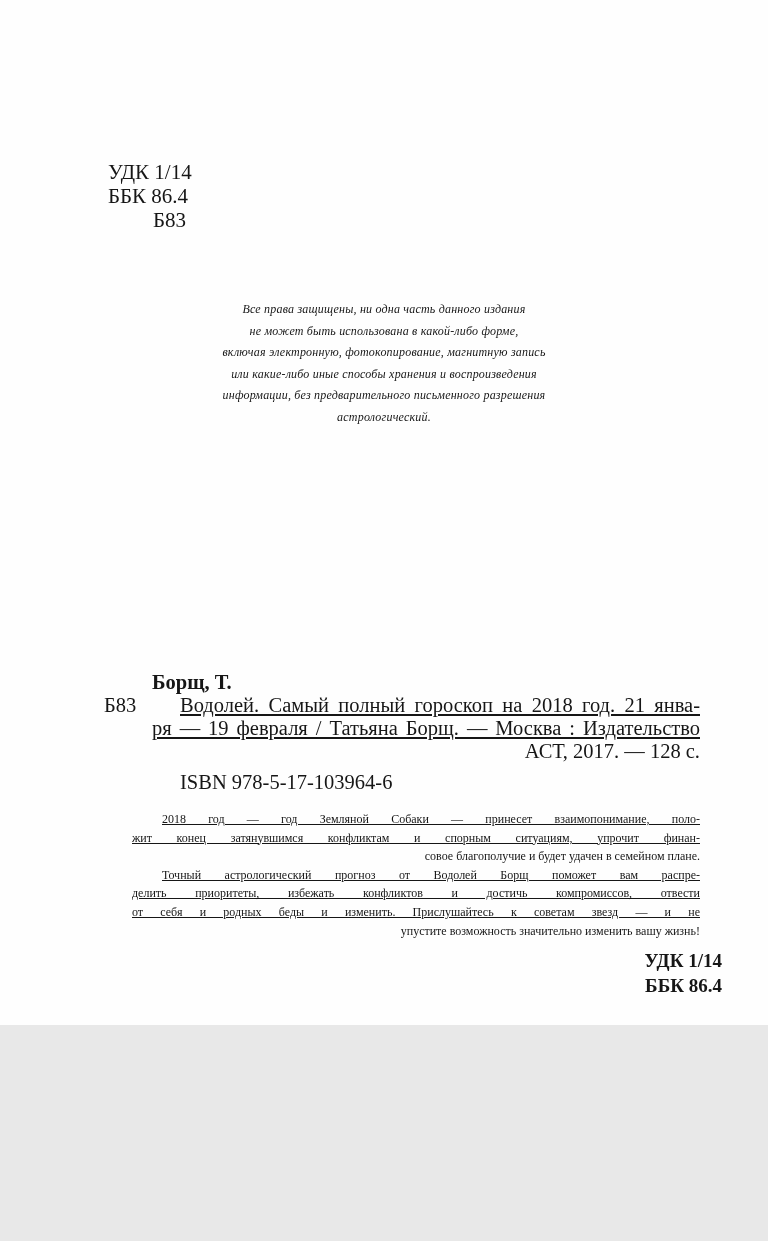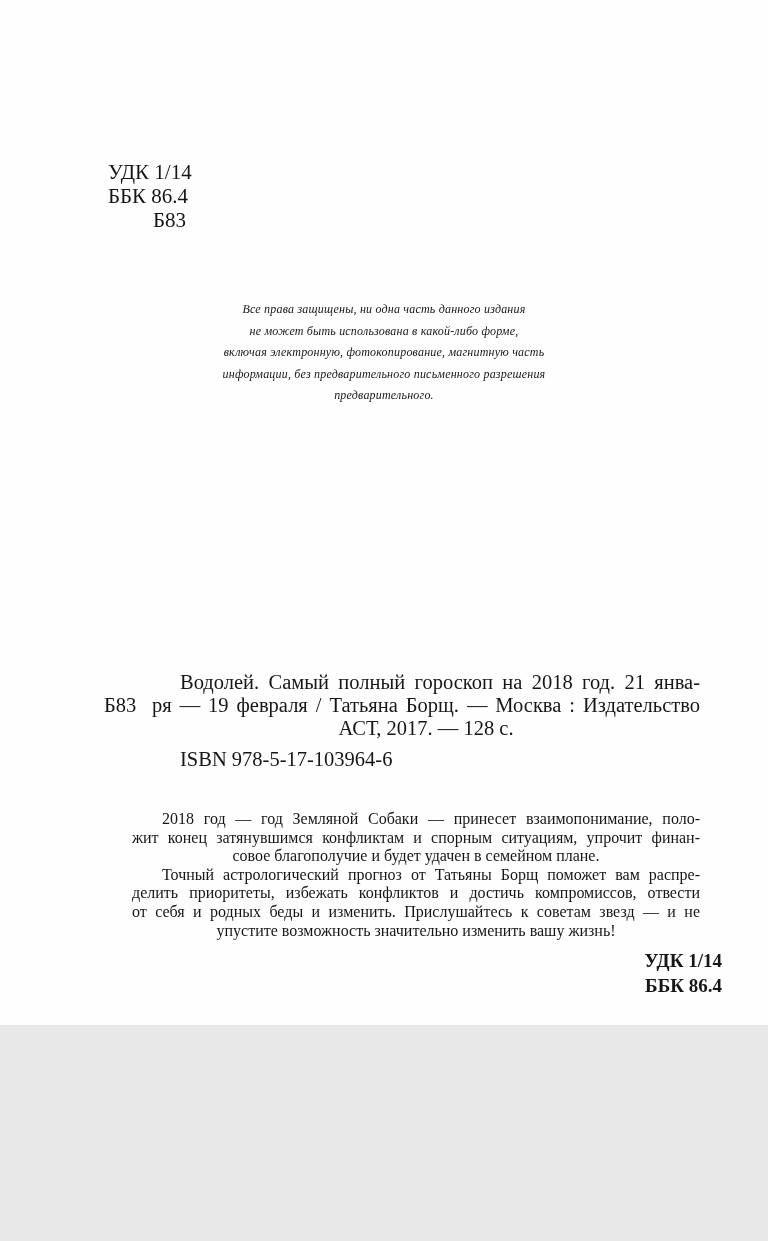--- a/index.html
+++ b/index.html
@@ -46,32 +46,32 @@
     width: 548px;
     font-size: 20.5px;
     line-height: 23px;
   }
   .catalog .author { font-weight: bold; }
   .catalog .sign {
     position: absolute;
     left: -48px;
     top: 23px;
   }
-  .jline { text-align: justify; text-align-last: justify; }
+  .jline { text-align: justify; text-align-last: justify; text-decoration: underline; }
   .indent { text-indent: 28px; }
-  .lastline { text-align: center; }
+  .lastline { text-align: right; }
   .catalog .isbn { margin-top: 8px; text-indent: 28px; }
 
   
   .annotation {
     position: absolute;
     left: 132px;
     top: 810px;
     width: 568px;
-    font-size: 16px;
+    font-size: 12px;
     line-height: 18.6px;
   }
   .annotation .indent { text-indent: 30px; }
 
   
   .bottom-codes {
     position: absolute;
     right: 68px;
     top: 948px;
     text-align: right;
@@ -103,38 +103,40 @@
 
   <div class="top-codes">
     <div>УДК 1/14</div>
     <div>ББК 86.4</div>
     <div class="sign">Б83</div>
   </div>
 
   <div class="rights">
     <div>Все права защищены, ни одна часть данного издания</div>
     <div>не может быть использована в какой-либо форме,</div>
-    <div>включая электронную, фотокопирование, магнитную часть</div>
+    <div>включая электронную, фотокопирование, магнитную запись</div>
+    <div>или какие-либо иные способы хранения и воспроизведения</div>
     <div>информации, без предварительного письменного разрешения</div>
-    <div>предварительного.</div>
+    <div>астрологический.</div>
   </div>
 
   <div class="catalog">
     <div class="sign">Б83</div>
+    <div class="author">Борщ, Т.</div>
     <div class="jline indent">Водолей. Самый полный гороскоп на 2018 год. 21 янва-</div>
     <div class="jline">ря — 19 февраля / Татьяна Борщ. — Москва : Издательство</div>
     <div class="lastline">АСТ, 2017. — 128 с.</div>
     <div class="isbn">ISBN 978-5-17-103964-6</div>
   </div>
 
   <div class="annotation">
     <div class="jline indent">2018 год — год Земляной Собаки — принесет взаимопонимание, поло-</div>
     <div class="jline">жит конец затянувшимся конфликтам и спорным ситуациям, упрочит финан-</div>
     <div class="lastline">совое благополучие и будет удачен в семейном плане.</div>
-    <div class="jline indent">Точный астрологический прогноз от Татьяны Борщ поможет вам распре-</div>
+    <div class="jline indent">Точный астрологический прогноз от Водолей Борщ поможет вам распре-</div>
     <div class="jline">делить приоритеты, избежать конфликтов и достичь компромиссов, отвести</div>
     <div class="jline">от себя и родных беды и изменить. Прислушайтесь к советам звезд — и не</div>
     <div class="lastline">упустите возможность значительно изменить вашу жизнь!</div>
   </div>
 
   <div class="bottom-codes">
     <div>УДК 1/14</div>
     <div>ББК 86.4</div>
   </div>
 

